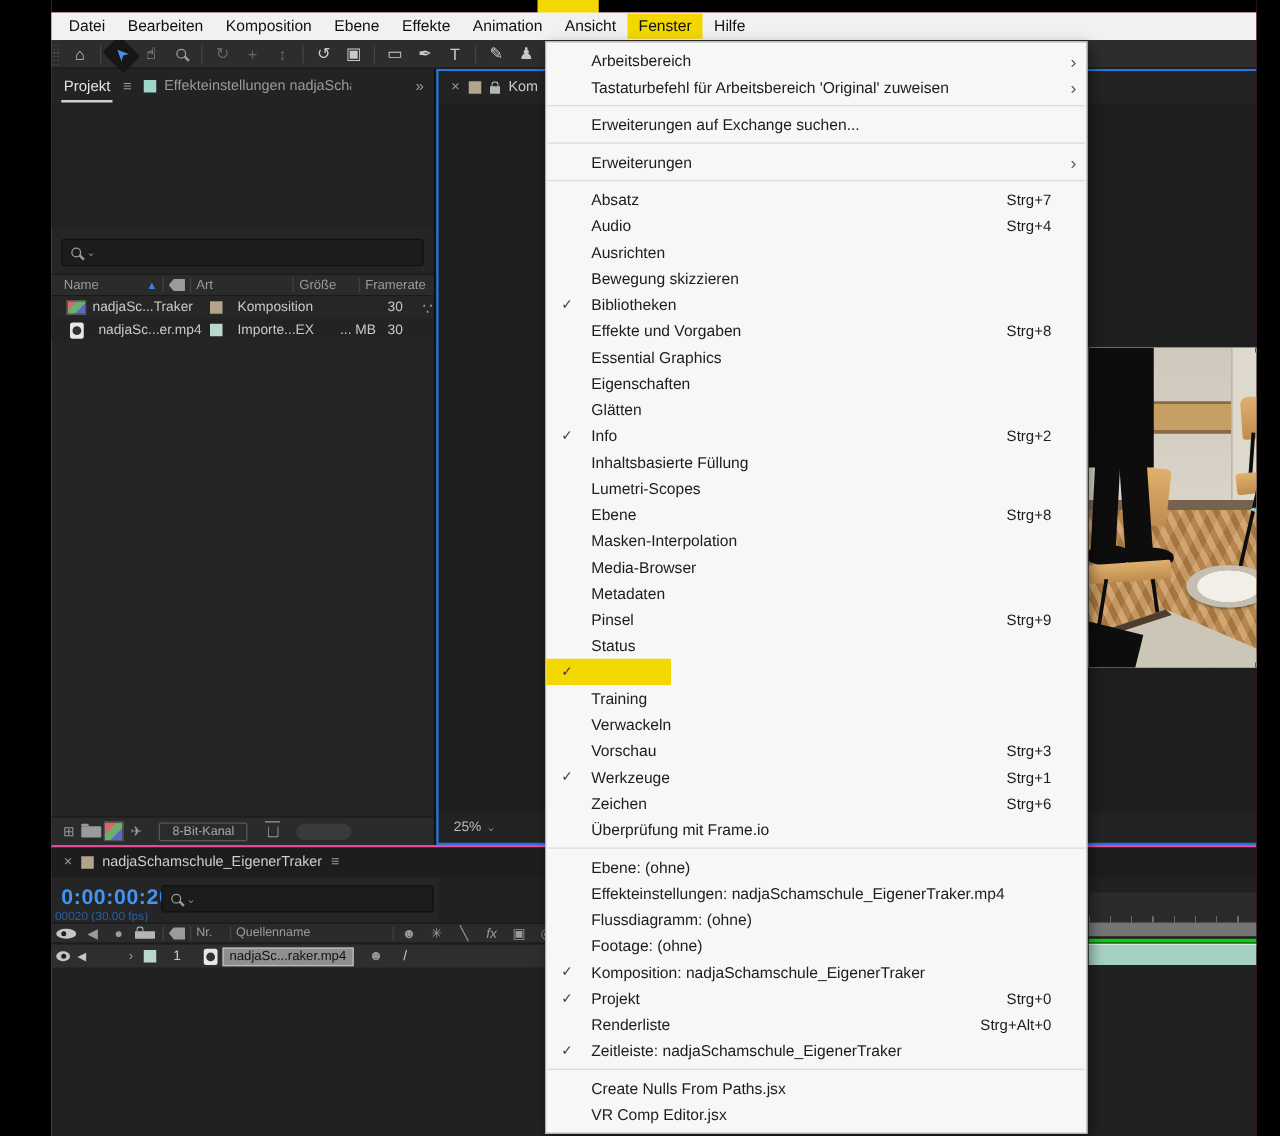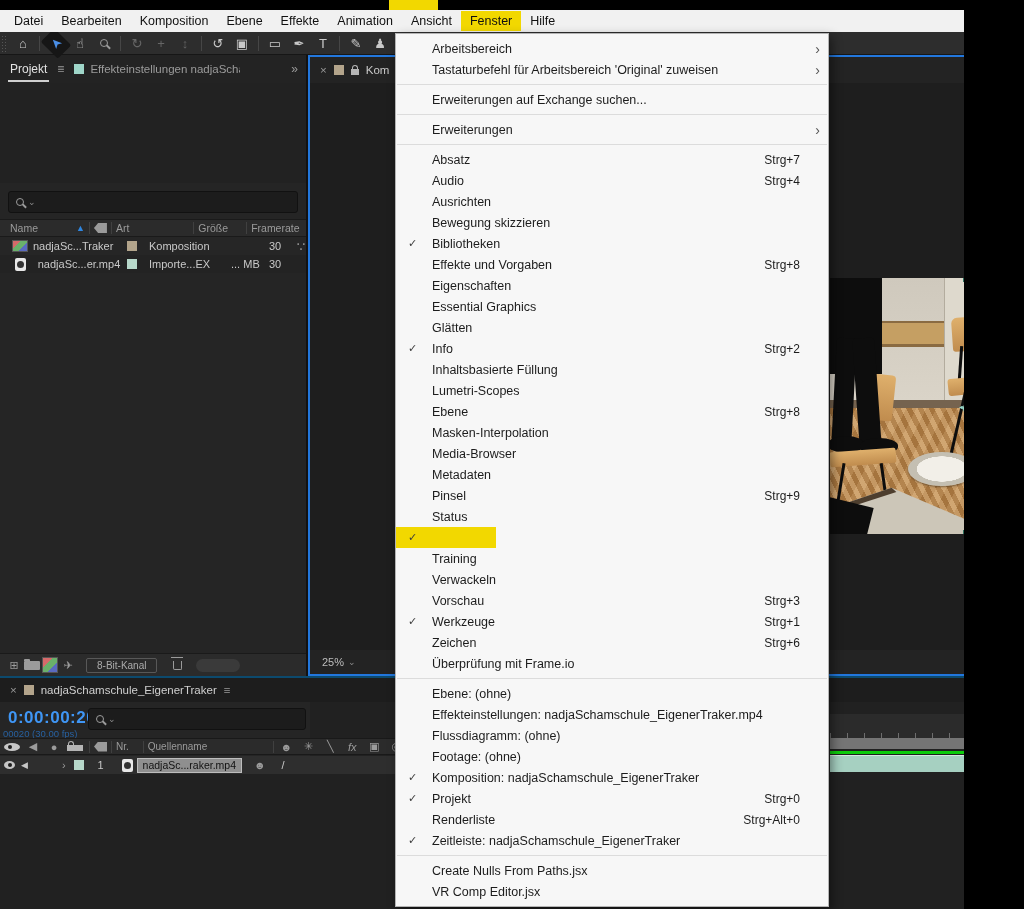--- a/index.html
+++ b/index.html
@@ -1,17 +1,17 @@
 <!DOCTYPE html>
 <html><head>
 <meta charset="utf-8">
 <style>
   html,body{margin:0;padding:0;background:#000;}
   *{box-sizing:border-box;font-family:"Liberation Sans","DejaVu Sans",sans-serif;}
-  .app{position:relative;width:964px;height:909px;overflow:hidden;background:#0c4a6e;}
+  .app{position:relative;width:964px;height:909px;overflow:hidden;background:#ec4899;margin-left:41px;}
   .abs{position:absolute;}
 
   
   .titlebar{left:0;top:0;width:1024px;height:10px;background:#000;}
   .menubar{left:0;top:10px;width:1024px;height:22px;background:#f1f1f1;display:flex;align-items:center;padding-left:5px;z-index:30;}
   .mb-item{padding:3px 9px;font-size:12.5px;color:#101010;cursor:default;position:relative;z-index:2;}
   .fenster-hl{left:389px;top:0;width:49px;height:32px;background:#f2d800;z-index:29;}
   .toolbar{left:0;top:32px;width:1024px;height:23px;background:#2d2d2d;border-bottom:1px solid #161616;display:flex;align-items:center;z-index:5;}
   .grip{width:7px;height:17px;margin:0 3px 0 1px;background-image:repeating-linear-gradient(0deg,#555 0 1px,transparent 1px 3px),repeating-linear-gradient(0deg,#555 0 1px,transparent 1px 3px);background-size:1px 100%,1px 100%;background-position:1px 0,4px 0;background-repeat:repeat-y;}
   .tool{width:24px;height:19px;display:flex;align-items:center;justify-content:center;color:#c9c9c9;font-size:13px;border-radius:2px;}
@@ -383,27 +383,27 @@
           <span class="m-arrow"></span>
         </div>
         <div class="m-row">
           <span class="m-check"></span>
           <span class="m-label">Effekte und Vorgaben</span>
           <span class="m-short">Strg+8</span>
           <span class="m-arrow"></span>
         </div>
         <div class="m-row">
           <span class="m-check"></span>
+          <span class="m-label">Essential Graphics</span>
+          <span class="m-short"></span>
+          <span class="m-arrow"></span>
+        </div>
+        <div class="m-row">
+          <span class="m-check"></span>
           <span class="m-label">Eigenschaften</span>
-          <span class="m-short"></span>
-          <span class="m-arrow"></span>
-        </div>
-        <div class="m-row">
-          <span class="m-check"></span>
-          <span class="m-label">Essential Graphics</span>
           <span class="m-short"></span>
           <span class="m-arrow"></span>
         </div>
         <div class="m-row">
           <span class="m-check"></span>
           <span class="m-label">Glätten</span>
           <span class="m-short"></span>
           <span class="m-arrow"></span>
         </div>
         <div class="m-row">

